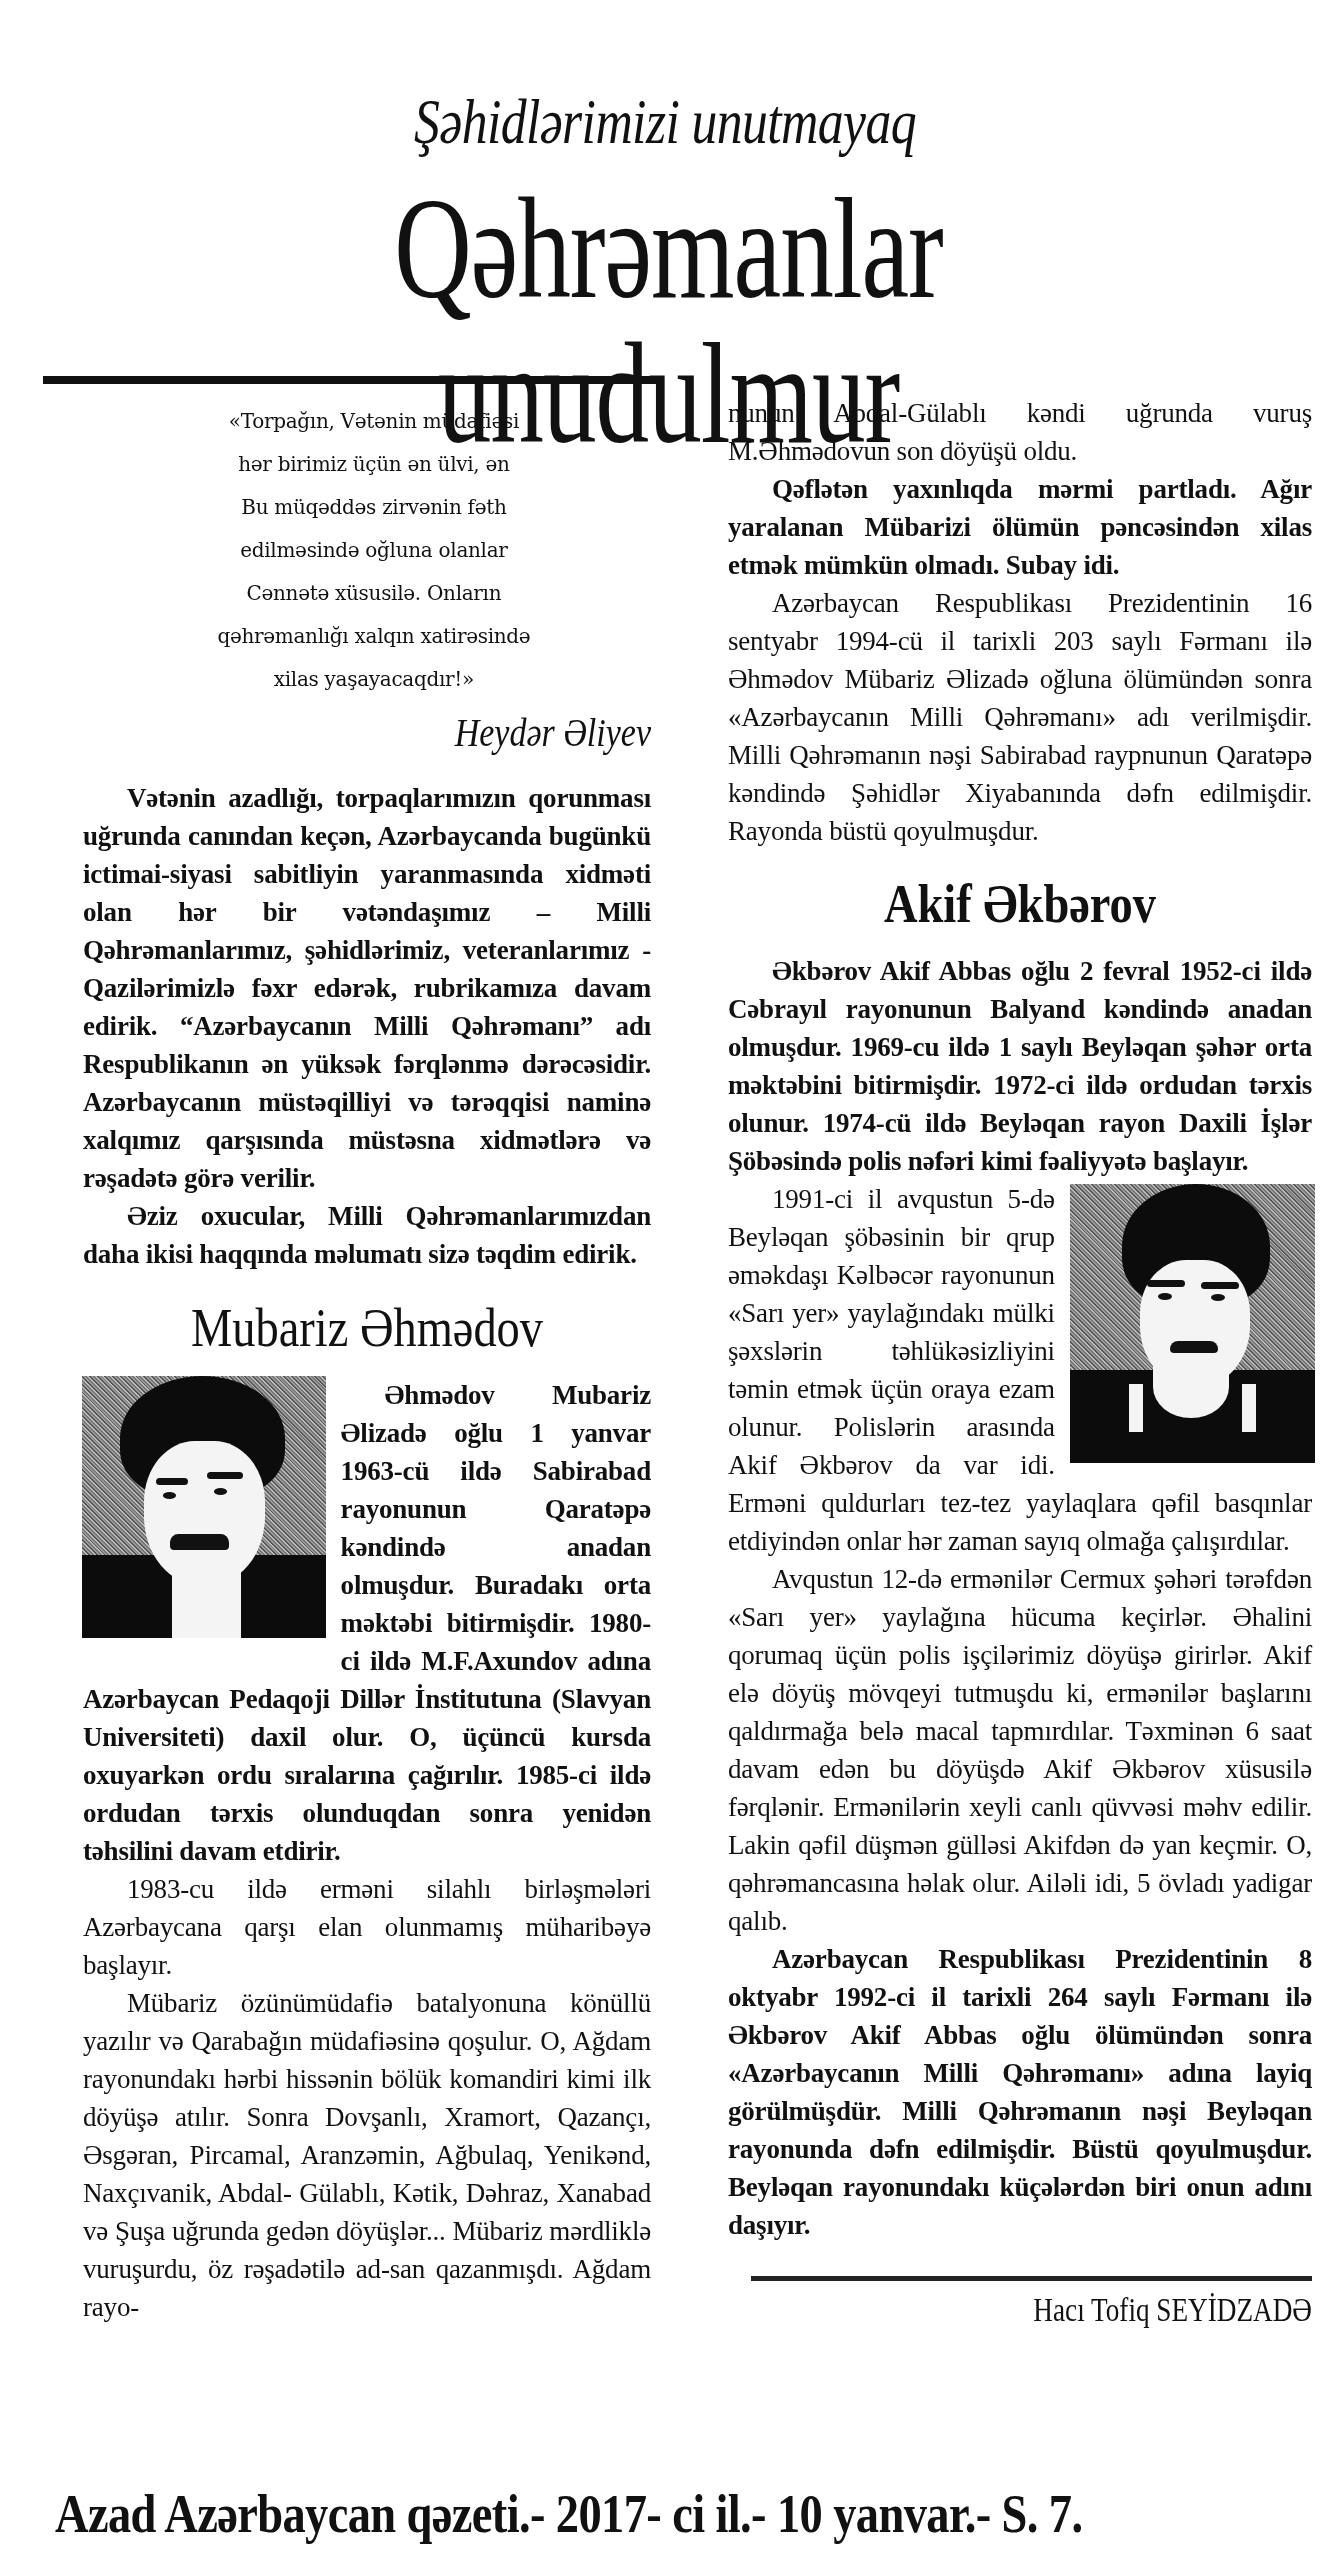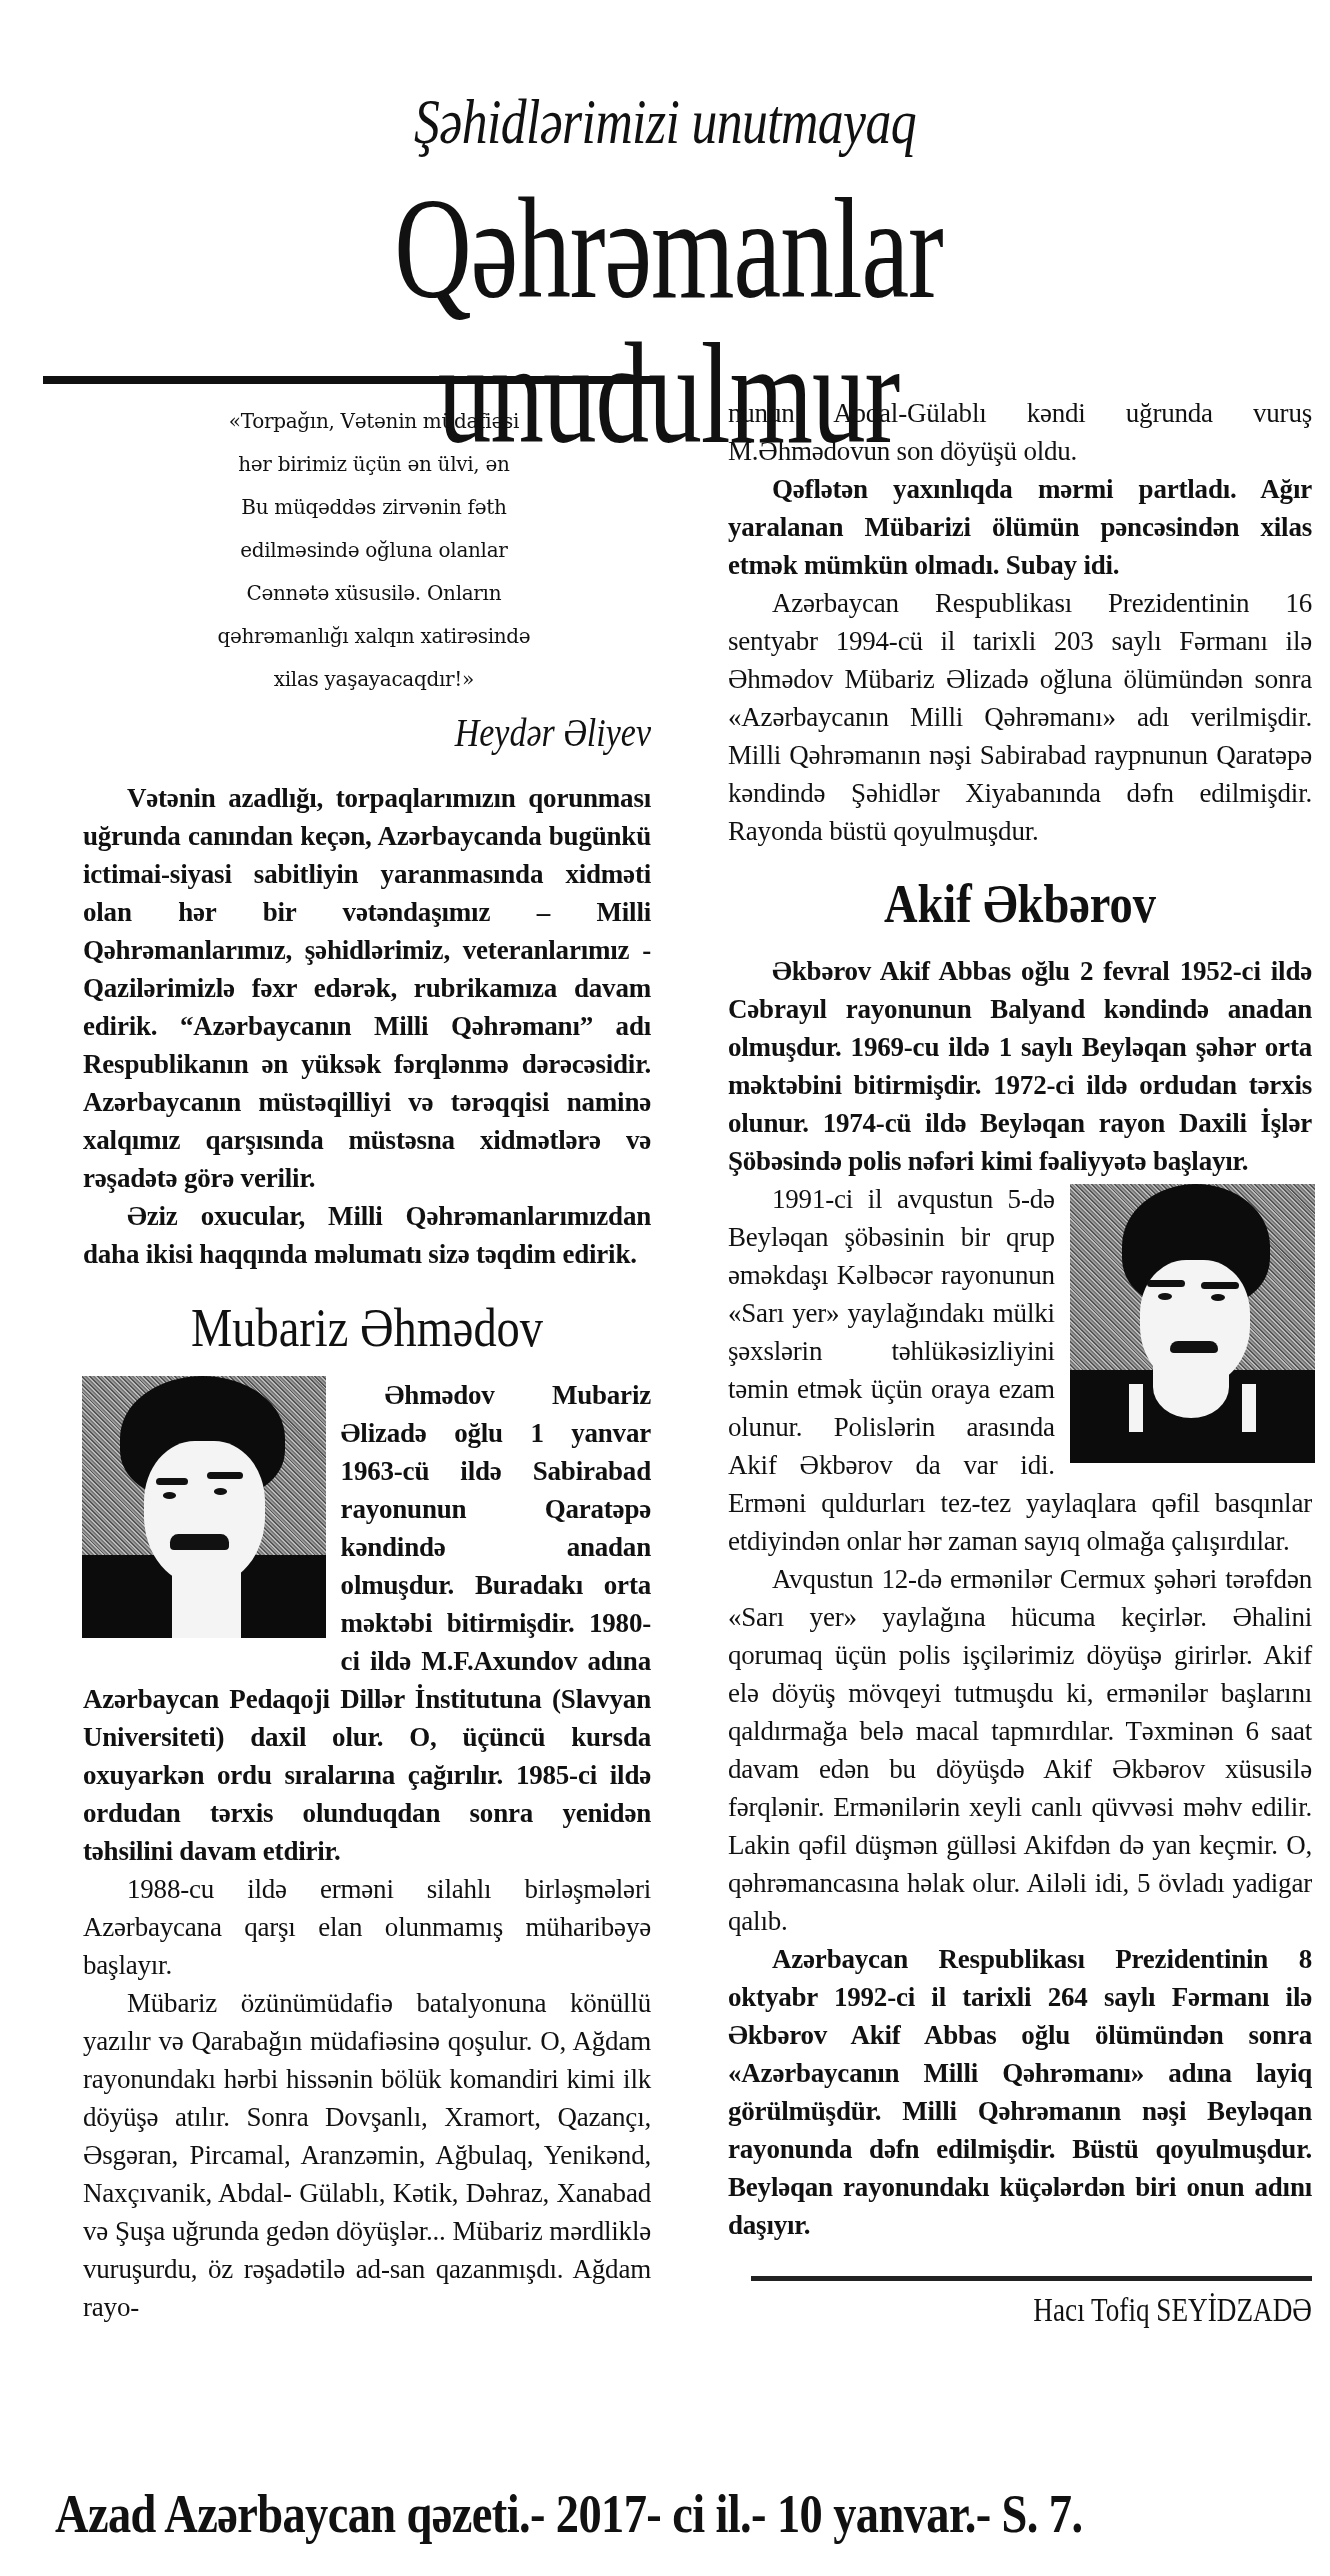--- a/index.html
+++ b/index.html
@@ -77,21 +77,21 @@
     <div class="hair" style="left:38px;top:0;width:165px;height:124px;"></div>
     <div class="face" style="left:62px;top:65px;width:121px;height:145px;"></div>
     <div class="brow" style="left:74px;top:102px;width:32px;"></div>
     <div class="brow" style="left:125px;top:96px;width:36px;"></div>
     <div class="eye" style="left:81px;top:116px;"></div>
     <div class="eye" style="left:132px;top:112px;"></div>
     <div class="moustache" style="left:88px;top:158px;width:59px;"></div>
   </div>
   <p class="p b">Əhmədov Mubariz Əlizadə oğlu 1 yanvar 1963-cü ildə Sabirabad rayonunun Qaratəpə kəndində anadan olmuşdur. Buradakı orta məktəbi bitirmişdir. 1980-ci ildə M.F.Axundov adına Azərbaycan Pedaqoji Dillər İnstitutuna (Slavyan Universiteti) daxil olur. O, üçüncü kursda oxuyarkən ordu sıralarına çağırılır. 1985-ci ildə ordudan tərxis olunduqdan sonra yenidən təhsilini davam etdirir.</p>
   <div class="clear"></div>
-  <p class="p">1988-cu ildə erməni silahlı birləşmələri Azərbaycana qarşı elan olunmamış müharibəyə başlayır.</p>
+  <p class="p">1983-cu ildə erməni silahlı birləşmələri Azərbaycana qarşı elan olunmamış müharibəyə başlayır.</p>
   <p class="p">Mübariz özünümüdafiə batalyonuna könüllü yazılır və Qarabağın müdafiəsinə qoşulur. O, Ağdam rayonundakı hərbi hissənin bölük komandiri kimi ilk döyüşə atılır. Sonra Dovşanlı, Xramort, Qazançı, Əsgəran, Pircamal, Aranzəmin, Ağbulaq, Yenikənd, Naxçıvanik, Abdal- Gülablı, Kətik, Dəhraz, Xanabad və Şuşa uğrunda gedən döyüşlər... Mübariz mərdliklə vuruşurdu, öz rəşadətilə ad-san qazanmışdı. Ağdam rayo-</p>
 </div>
 
 <div class="col-right">
   <p class="p noindent" style="margin-top:5.5px;">nunun Abdal-Gülablı kəndi uğrunda vuruş M.Əhmədovun son döyüşü oldu.</p>
   <p class="p b">Qəflətən yaxınlıqda mərmi partladı. Ağır yaralanan Mübarizi ölümün pəncəsindən xilas etmək mümkün olmadı. Subay idi.</p>
   <p class="p">Azərbaycan Respublikası Prezidentinin 16 sentyabr 1994-cü il tarixli 203 saylı Fərmanı ilə Əhmədov Mübariz Əlizadə oğluna ölümündən sonra «Azərbaycanın Milli Qəhrəmanı» adı verilmişdir. Milli Qəhrəmanın nəşi Sabirabad raypnunun Qaratəpə kəndində Şəhidlər Xiyabanında dəfn edilmişdir. Rayonda büstü qoyulmuşdur.</p>
 
   <div class="section-title bold">Akif Əkbərov</div>
 

